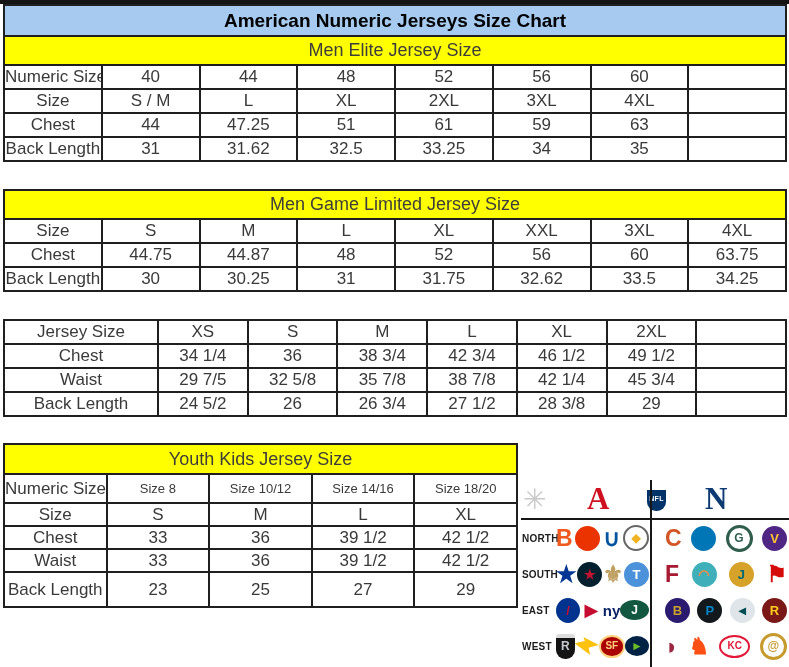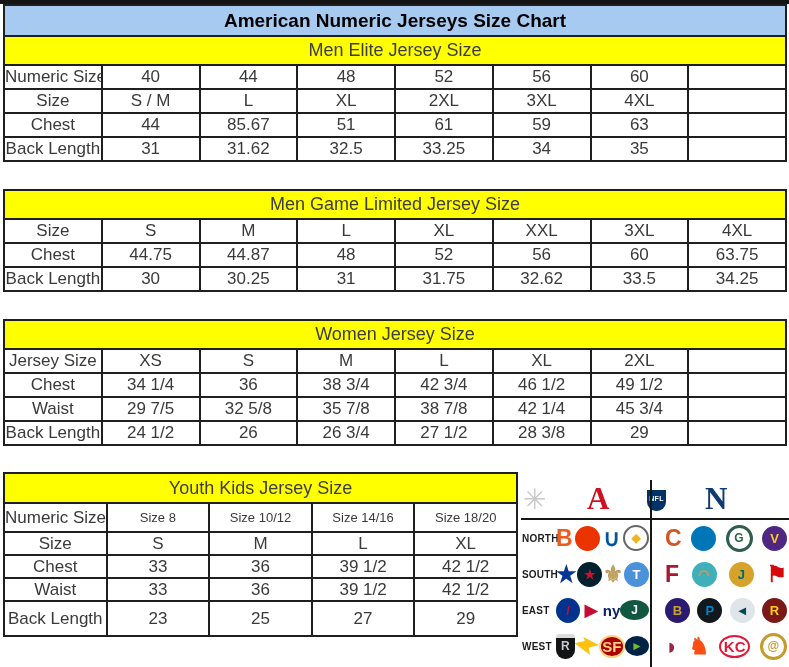--- a/index.html
+++ b/index.html
@@ -49,21 +49,21 @@
   .div-label { width:34px; padding-left:1px; font-size:10px; font-weight:600; color:#1c1c1c; letter-spacing:0.2px; }
   .afc-teams { width:93px;  display:flex; justify-content:space-between; align-items:center; }
   .nfc-teams { width:122px; margin-left:8px; padding-left:8px; display:flex; justify-content:space-between; align-items:center; }
   .team { display:inline-flex; align-items:center; justify-content:center; font-weight:bold; line-height:1; }
   [data-shape="letter"]          { font-size:23px; }
   [data-shape="letter-small"]    { font-size:15px; }
   [data-shape="circle"]          { width:25px; height:25px; border-radius:50%; font-size:13px; }
   [data-shape="ring"]            { width:21px; height:21px; border-radius:50%; border:3px solid currentColor; font-size:12px; }
   [data-shape="circle-bordered"] { width:22px; height:22px; border-radius:50%; border:2px solid #666666; font-size:12px; }
   [data-shape="oval"]            { width:30px; height:20px; border-radius:50%; font-size:12px; }
-  [data-shape="oval-small"]      { width:27px; height:19px; border-radius:50%; border:2px solid currentColor; font-size:15px; }
+  [data-shape="oval-small"]      { width:27px; height:19px; border-radius:50%; border:2px solid currentColor; font-size:10px; }
   [data-shape="shield"]          { width:23px; height:25px; border-radius:3px 3px 9px 9px; font-size:12px;
                                    background-image:linear-gradient(#dcdcdc 0 4px, rgba(0,0,0,0) 4px); }
   [data-shape="bolt"]            { width:30px; height:18px;
                                    clip-path:polygon(0 35%, 42% 22%, 36% 0, 100% 45%, 58% 60%, 64% 100%); }
 </style>
 </head>
 <body>
 
 <div class="topbar"></div>
 
@@ -93,21 +93,21 @@
       <td>L</td>
       <td>XL</td>
       <td>2XL</td>
       <td>3XL</td>
       <td>4XL</td>
       <td></td>
     </tr>
     <tr>
       <td class="lbl">Chest</td>
       <td>44</td>
-      <td>85.67</td>
+      <td>47.25</td>
       <td>51</td>
       <td>61</td>
       <td>59</td>
       <td>63</td>
       <td></td>
     </tr>
     <tr>
       <td class="lbl">Back Length</td>
       <td>31</td>
       <td>31.62</td>
@@ -153,23 +153,20 @@
       <td>31.75</td>
       <td>32.62</td>
       <td>33.5</td>
       <td>34.25</td>
     </tr>
   </tbody>
     </table>
 
   <table class="t-main t3">
     <tbody>
-        <tr class="sec-row">
-      <td colspan="8" style="background-color: rgb(255, 255, 0);">Women Jersey Size</td>
-    </tr>
     <tr>
       <td class="lbl">Jersey Size</td>
       <td>XS</td>
       <td>S</td>
       <td>M</td>
       <td>L</td>
       <td>XL</td>
       <td>2XL</td>
       <td></td>
     </tr>
@@ -188,21 +185,21 @@
       <td>29 7/5</td>
       <td>32 5/8</td>
       <td>35 7/8</td>
       <td>38 7/8</td>
       <td>42 1/4</td>
       <td>45 3/4</td>
       <td></td>
     </tr>
     <tr>
       <td class="lbl">Back Length</td>
-      <td>24 1/2</td>
+      <td>24 5/2</td>
       <td>26</td>
       <td>26 3/4</td>
       <td>27 1/2</td>
       <td>28 3/8</td>
       <td>29</td>
       <td></td>
     </tr>
   </tbody>
     </table>
 

